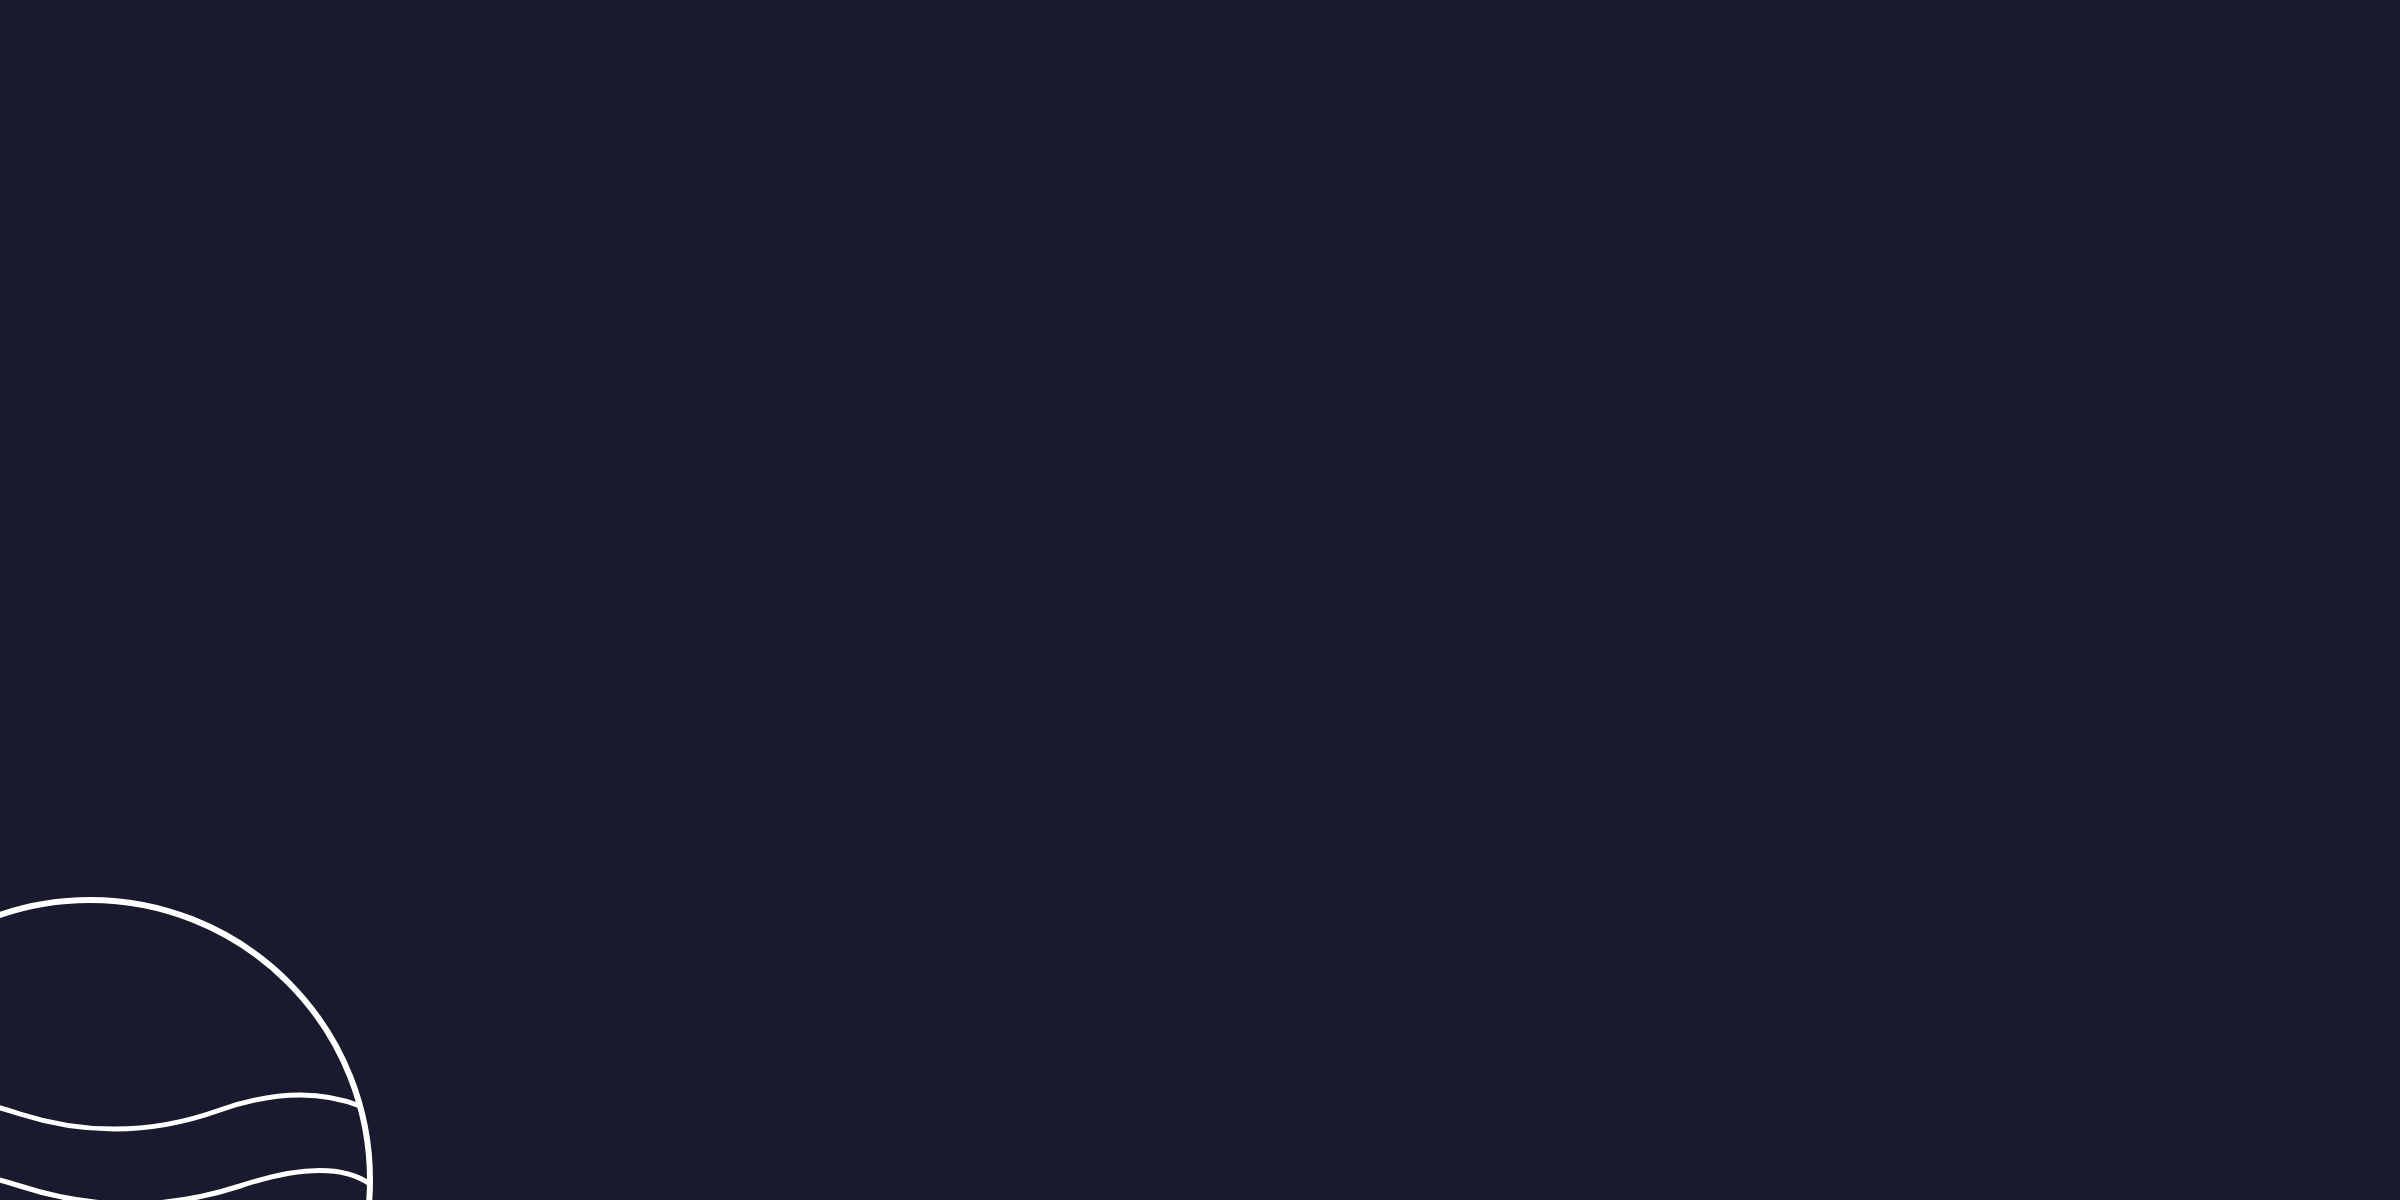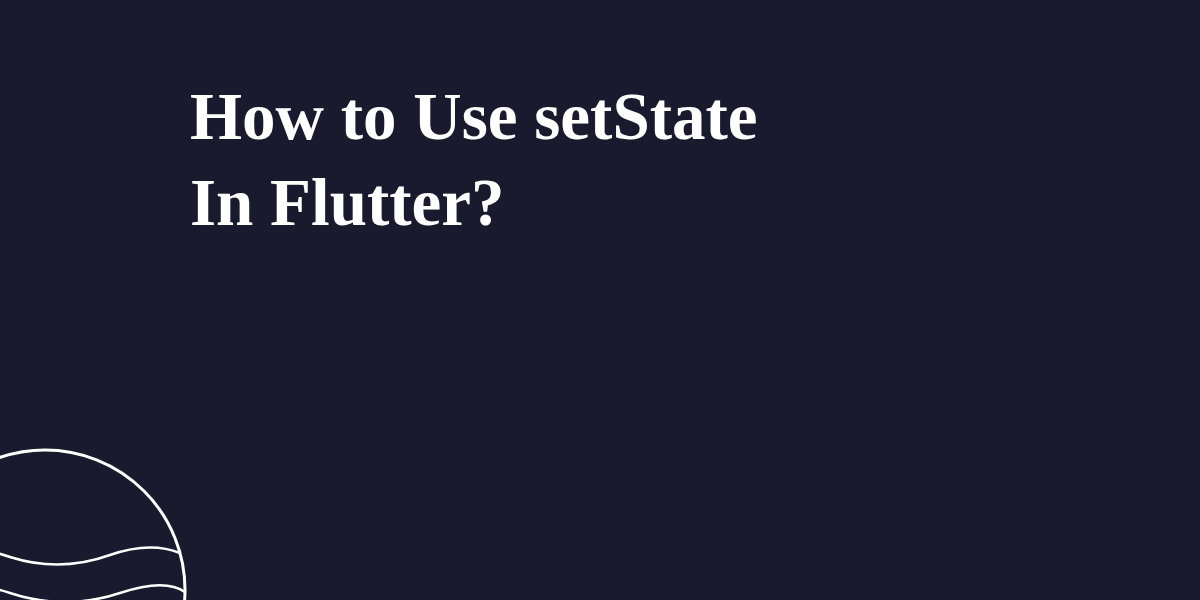--- a/index.html
+++ b/index.html
@@ -33,22 +33,21 @@
     }
     .globe svg {
       width: 100%;
       height: 100%;
     }
   </style>
 </head>
 <body>
 
 <div class="title">
-  <span>How to Use setState</span><br>
-  <span>In Flutter?</span>
+  <br>
 </div>
 
 <div class="globe">
   <svg viewBox="0 0 290 290" xmlns="http://www.w3.org/2000/svg">
     <circle cx="145" cy="145" r="140" fill="none" stroke="#ffffff" stroke-width="3"></circle>
     <path d="M 10 110 Q 60 95, 110 112 Q 160 128, 210 110 Q 250 96, 280 108" fill="none" stroke="#ffffff" stroke-width="2.5"></path>
     <path d="M 5 150 Q 55 130, 110 148 Q 165 166, 220 148 Q 265 133, 285 147" fill="none" stroke="#ffffff" stroke-width="2.5"></path>
     <path d="M 10 188 Q 60 170, 115 188 Q 170 206, 225 188 Q 265 174, 282 186" fill="none" stroke="#ffffff" stroke-width="2.5"></path>
     <path d="M 22 225 Q 72 208, 125 225 Q 178 242, 228 225 Q 260 214, 272 222" fill="none" stroke="#ffffff" stroke-width="2.5"></path>
     <path d="M 48 258 Q 95 243, 145 258 Q 195 273, 242 258" fill="none" stroke="#ffffff" stroke-width="2.5"></path>

